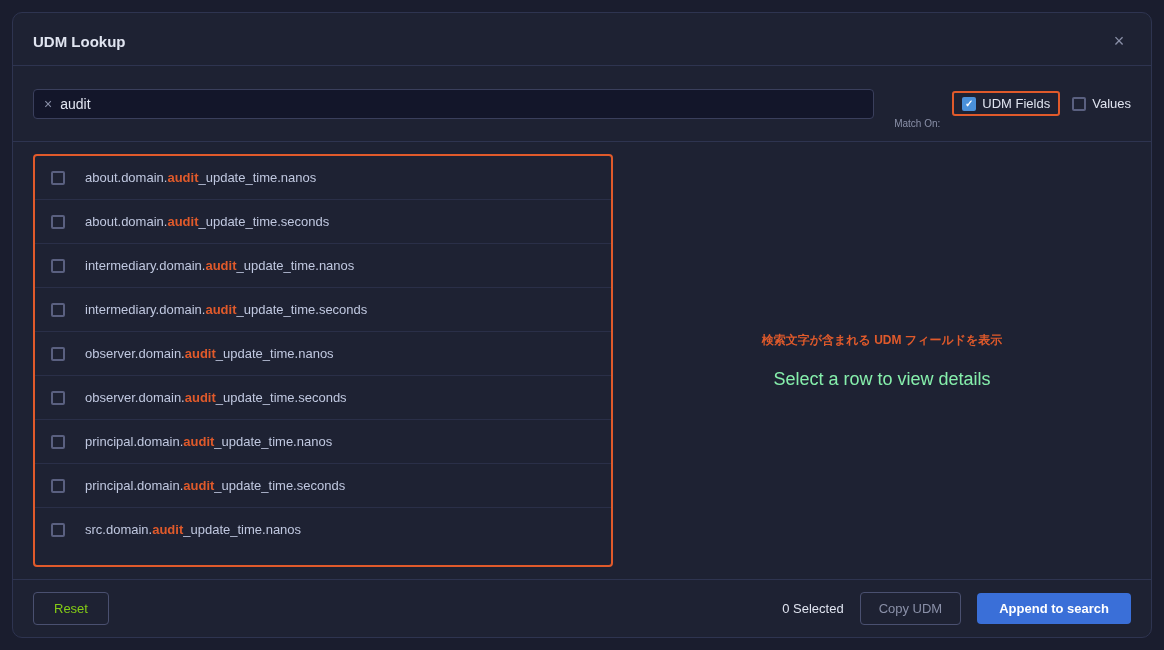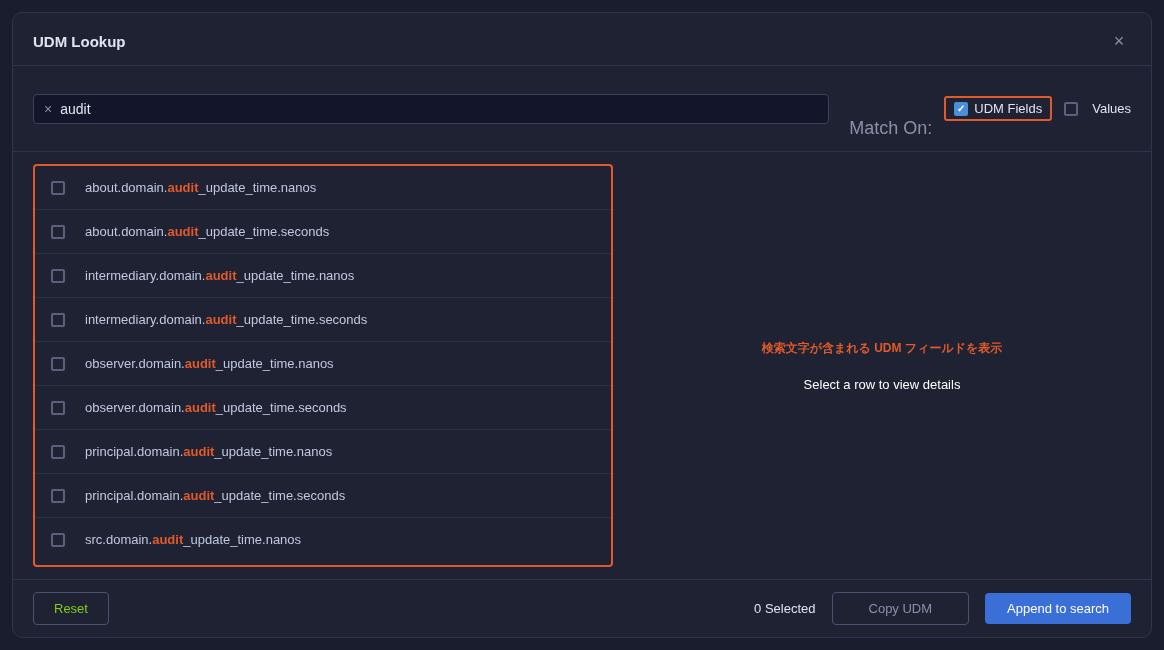--- a/index.html
+++ b/index.html
@@ -83,27 +83,27 @@
     .match-on {
       display: flex;
       align-items: center;
       gap: 12px;
       color: #8a90a8;
       font-size: 13px;
       white-space: nowrap;
     }
     .match-on-label {
       color: #8a90a8;
-      font-size: 18px;
+      font-size: 10px;
       margin-top: 40px;
     }
     .checkbox-group {
       display: flex;
       align-items: center;
-      gap: 14px;
+      gap: 6px;
     }
     .udm-fields-check {
       display: flex;
       align-items: center;
       gap: 6px;
       border: 2px solid #e05a2b;
       border-radius: 3px;
       padding: 3px 8px;
     }
     .checkbox-box {
@@ -197,22 +197,22 @@
       justify-content: center;
     }
     .japanese-text {
       color: #e05a2b;
       font-size: 12px;
       font-weight: 600;
       margin-bottom: 20px;
       text-align: center;
     }
     .select-row-hint {
-      color: #ffffff;
-      font-size: 13px;
+      color: #86efac;
+      font-size: 18px;
       text-align: center;
     }
     .footer {
       display: flex;
       align-items: center;
       justify-content: space-between;
       padding: 12px 20px;
       border-top: 1px solid #2e3450;
     }
     .reset-btn {
@@ -231,33 +231,33 @@
     }
     .selected-count {
       color: #e0e4f0;
       font-size: 13px;
     }
     .copy-udm-btn {
       background: transparent;
       border: 1px solid #4a5070;
       border-radius: 4px;
       color: #8a90a8;
-      padding: 8px 36px;
+      padding: 8px 18px;
       font-size: 13px;
       cursor: pointer;
     }
     .append-btn {
       background: #3a6fd8;
       border: none;
       border-radius: 4px;
       color: white;
       padding: 8px 22px;
       font-size: 13px;
       cursor: pointer;
-      font-weight: 400;
+      font-weight: 700;
     }
   </style>
 </head>
 <body>
 
 <div class="dialog">
 
   <div class="dialog-header">
     <span class="dialog-title">UDM Lookup</span>
     <button class="close-btn">×</button>

